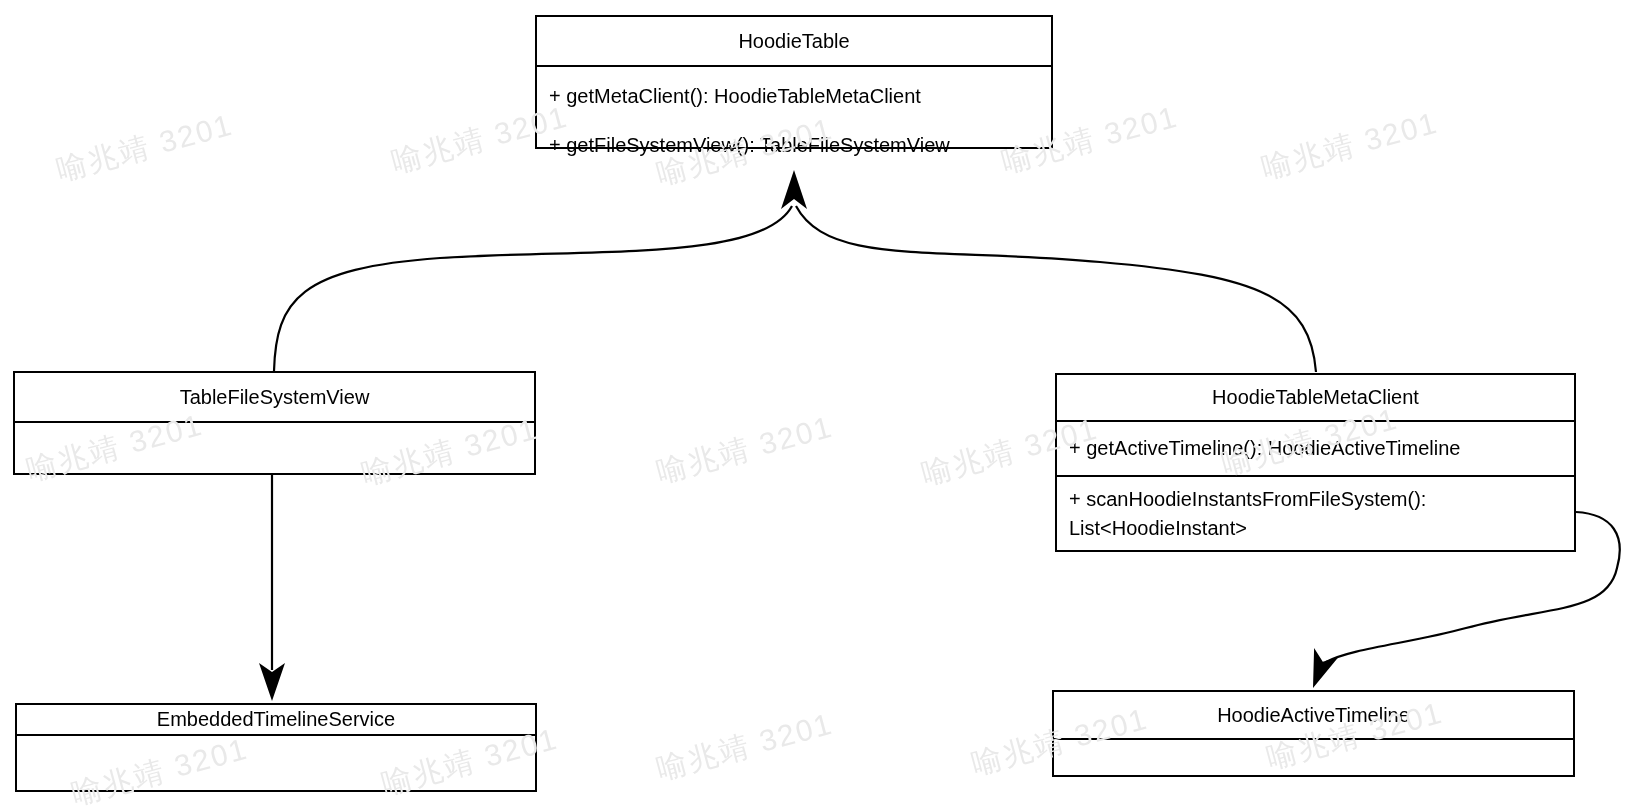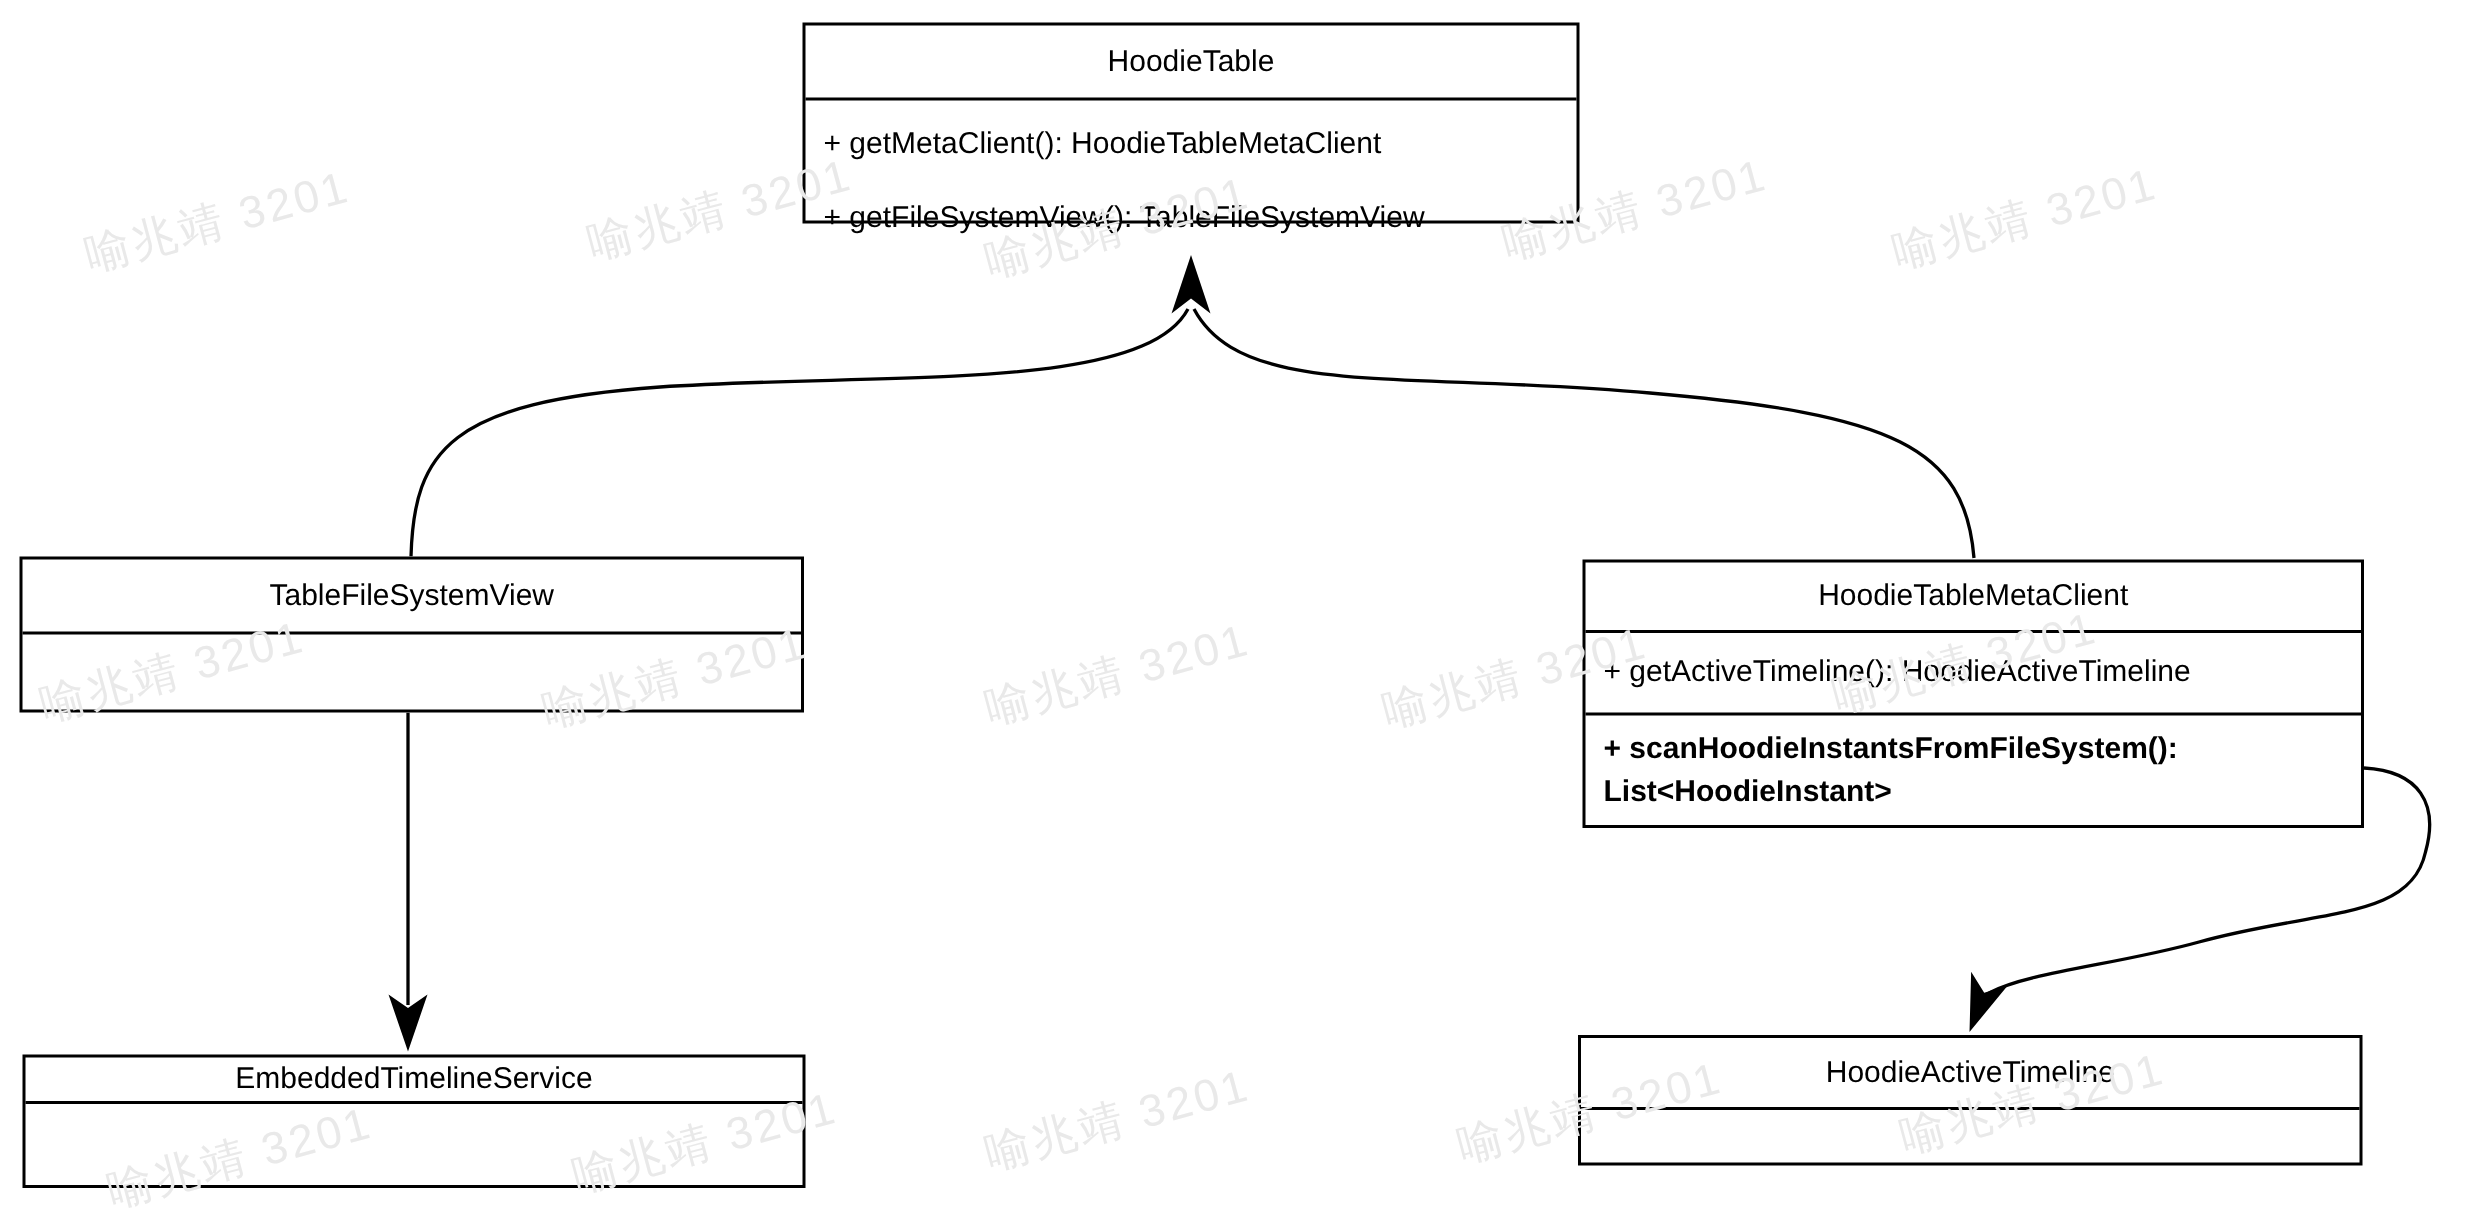--- a/index.html
+++ b/index.html
@@ -47,21 +47,21 @@
     flex: 1 1 auto;
   }
   .uml-member { line-height: 23px; }
   .uml-compartment {
     box-sizing: border-box;
     display: flex;
     align-items: center;
     font-size: 20px;
     flex: 0 0 auto;
   }
-  .uml-empty { flex: 1 1 auto; font-weight: bold; }
+  .uml-empty { flex: 1 1 auto; }
   .wm-layer {
     position: absolute; left: 0; top: 0;
     width: 1650px; height: 812px;
     z-index: 3;
     pointer-events: none;
     overflow: hidden;
   }
   .wm {
     position: absolute;
     transform: translate(-50%, -50%) rotate(-15deg);

